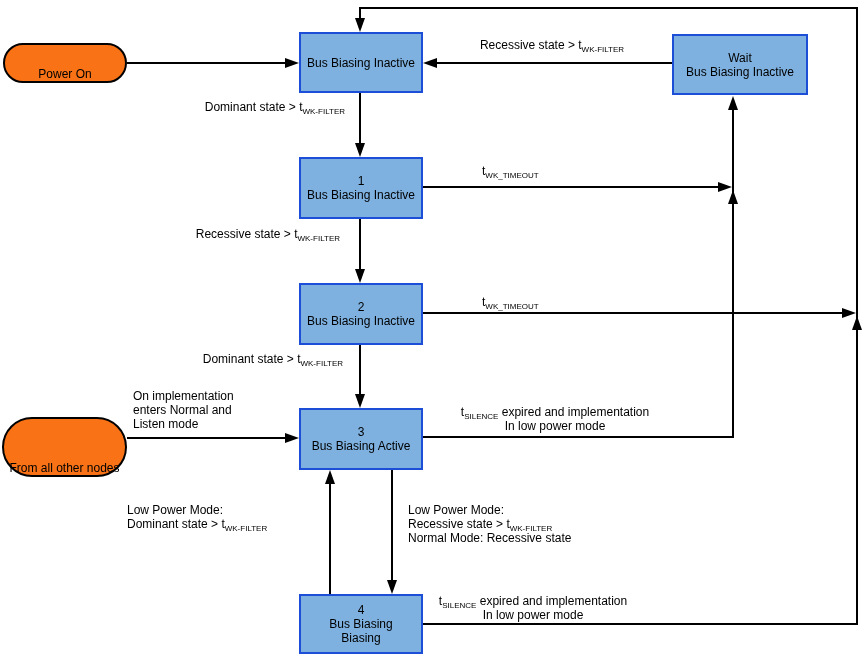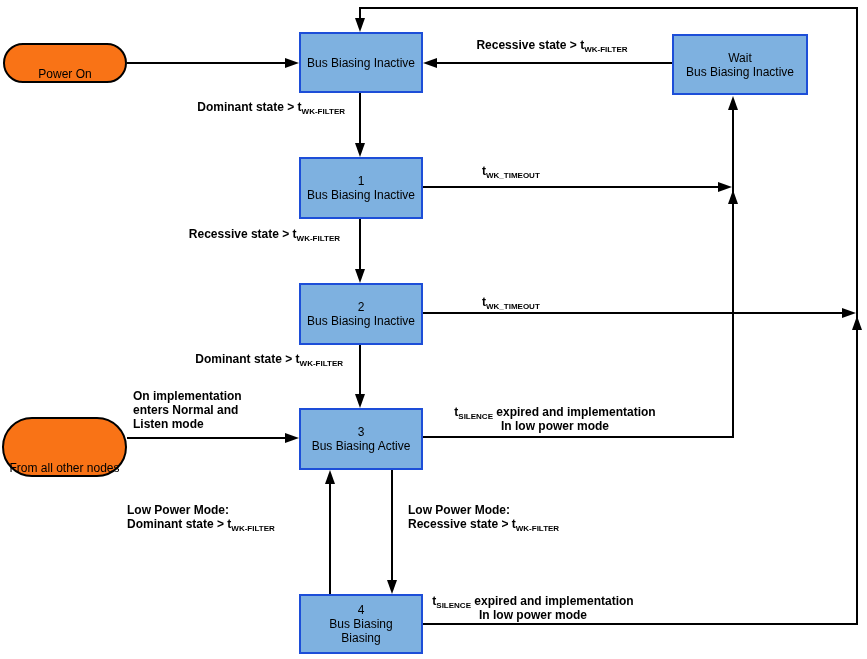--- a/index.html
+++ b/index.html
@@ -13,21 +13,21 @@
     border:2px solid #1d4ed8;box-sizing:border-box;
     display:flex;flex-direction:column;align-items:center;justify-content:center;
     font-size:12px;line-height:14px;text-align:center;
   }
   .oval{
     position:absolute;background:#f97316;border:2px solid #000;box-sizing:border-box;
     border-radius:999px;display:flex;align-items:flex-end;justify-content:center;
     font-size:12px;white-space:nowrap;
   }
   .lbl{
-    position:absolute;font-weight:bold;font-size:12px;line-height:14px;white-space:nowrap;
+    position:absolute;font-weight:normal;font-size:12px;line-height:14px;white-space:nowrap;
   }
   .lbl sub{font-size:8px;line-height:0;}
 </style>
 </head>
 <body>
 
 <div id="canvas" style="--state-fill: #7EB1E0; background: rgb(255, 255, 255);">
 
   <svg id="wires" viewBox="0 0 867 659" fill="#000" stroke="#000" stroke-width="2">
 
@@ -167,20 +167,21 @@
   </div>
 
   <div class="lbl" style="left:127px;top:503px;">
     <div>Low Power Mode:</div>
     <div><span>Dominant state &gt; t</span><sub>WK-FILTER</sub></div>
   </div>
 
   <div class="lbl" style="left:408px;top:503px;">
     <div>Low Power Mode:</div>
     <div><span>Recessive state &gt; t</span><sub>WK-FILTER</sub></div>
+    <div>Normal Mode: Recessive state</div>
   </div>
 
   <div class="lbl" style="left:418px;top:594px;width:230px;text-align:center;">
     <div><span>t</span><sub>SILENCE</sub><span> expired and implementation</span></div>
     <div>In low power mode</div>
   </div>
 
 </div>
 
 </body></html>

